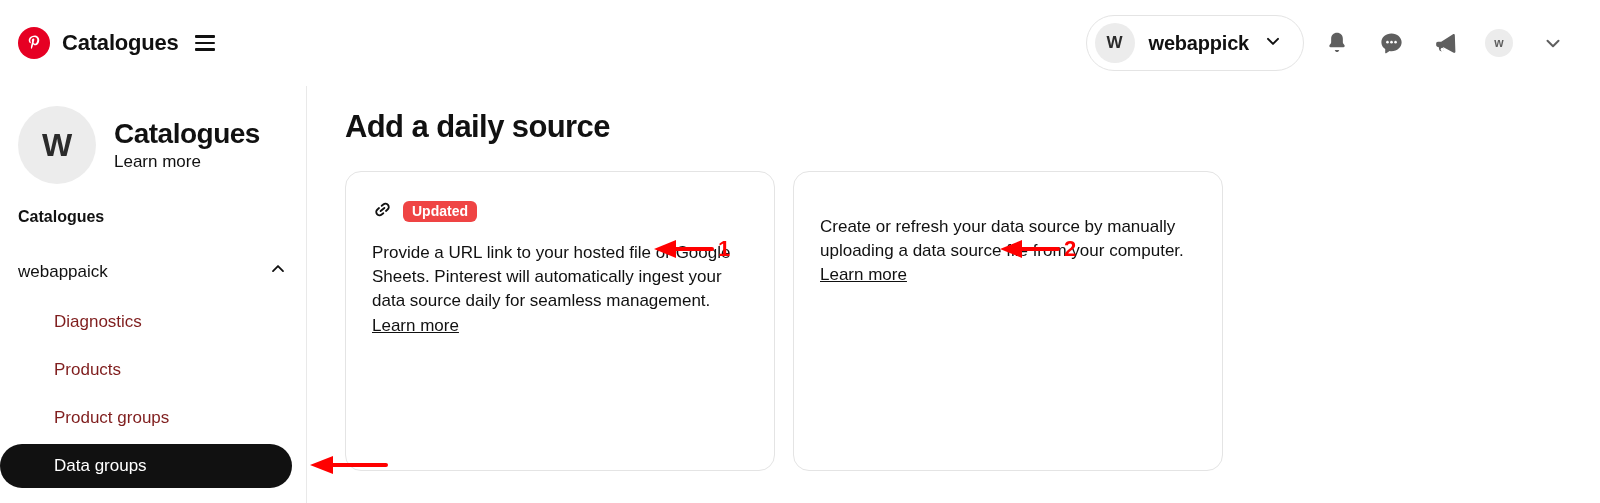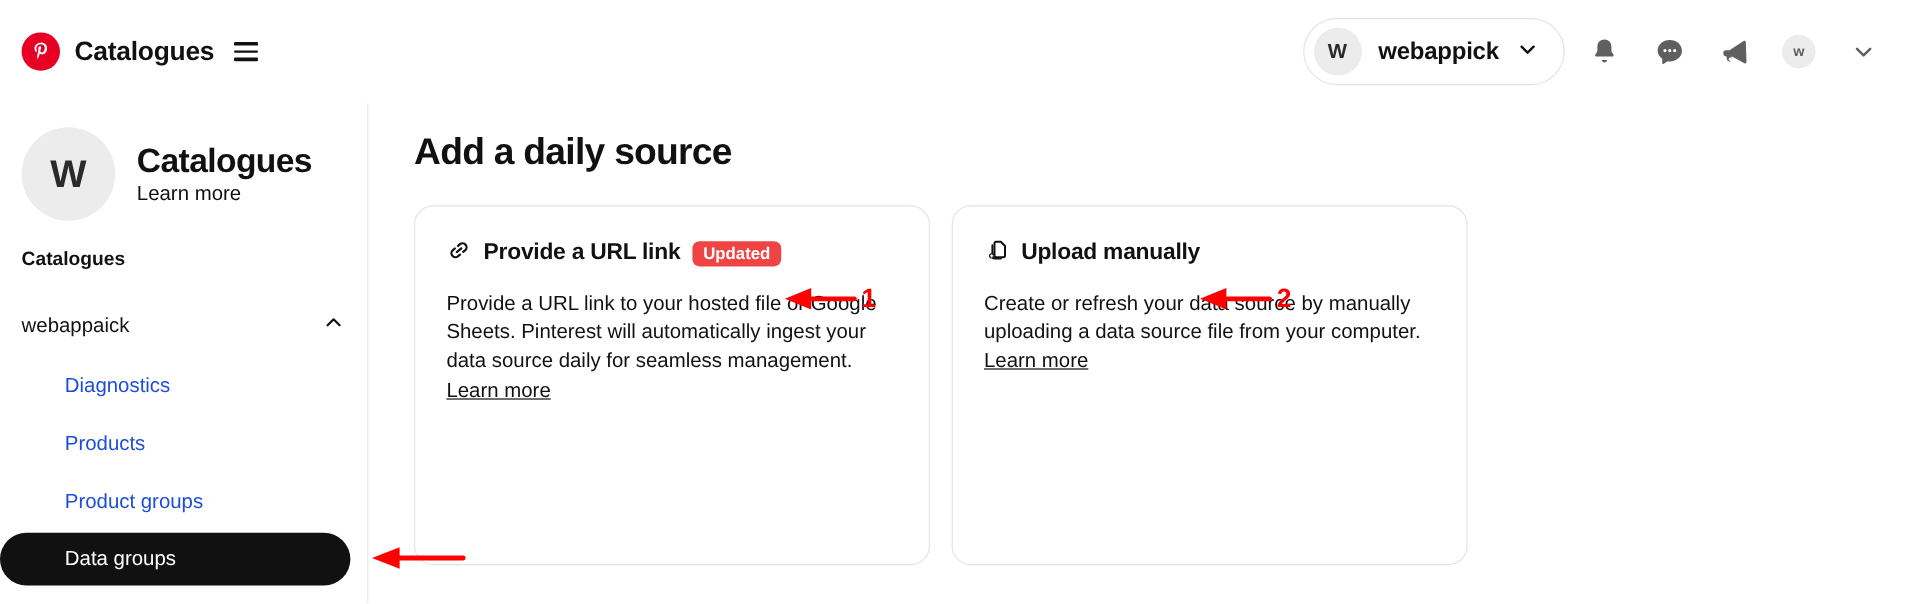--- a/index.html
+++ b/index.html
@@ -71,21 +71,21 @@
 
   .side-section { margin-top: 24px; padding: 0 18px; font-size: 16px; font-weight: 700; color: #111; }
   .side-account {
     margin-top: 33px; padding: 0 18px;
     display: flex; align-items: center; justify-content: space-between;
     font-size: 17px; color: #111; cursor: pointer;
   }
   .side-nav { margin-top: 16px; display: flex; flex-direction: column; gap: 4px; padding: 0 8px 0 0; }
   .side-item {
     height: 44px; display: flex; align-items: center;
-    padding-left: 54px; font-size: 17px; color: #1d4ed8;
+    padding-left: 54px; font-size: 17px; color: #7f1d1d;
     border-radius: 22px; cursor: pointer;
   }
   .side-item.active { background: #111111; color: #ffffff; margin-right: 6px; }
 
   
   .main { position: absolute; left: 307px; top: 86px; width: 1293px; height: 417px; padding: 22px 0 0 38px; }
   .page-title { font-size: 31px; font-weight: 700; letter-spacing: -0.6px; color: #111; line-height: 1.2; }
   .page-sub { margin-top: 14px; font-size: 17px; color: #111; line-height: 1.35; }
   .ul { text-decoration: underline; font-weight: 700; cursor: pointer; color: #111; }
   .ul-n { text-decoration: underline; cursor: pointer; color: #111; }
@@ -227,41 +227,29 @@
         <div class="card-head">
           <span>
             <svg width="21" height="21" viewBox="0 0 24 24">
               <g transform="rotate(-40 12 12)" fill="none" stroke="#111" stroke-width="2.1" stroke-linecap="round">
                 <path d="M10 8.2H7.6a3.8 3.8 0 0 0 0 7.6H10"></path>
                 <path d="M14 8.2h2.4a3.8 3.8 0 0 1 0 7.6H14"></path>
                 <path d="M9.2 12h5.6"></path>
               </g>
             </svg>
           </span>
-          <span class="card-title">Provide a URL link</span>
           <span class="badge">Updated</span>
         </div>
         <div class="card-body">
           <span>Provide a URL link to your hosted file or Google Sheets. Pinterest will automatically ingest your data source daily for seamless management.</span>
           <span class="ul-n">Learn more</span>
         </div>
       </div>
 
       <div class="card">
-        <div class="card-head">
-          <span>
-            <svg width="21" height="21" viewBox="0 0 24 24">
-              <path d="M11 4h5l4 4v9a1.6 1.6 0 0 1-1.6 1.6h-6.8A1.6 1.6 0 0 1 10 17V5.6A1.6 1.6 0 0 1 11.6 4z" fill="none" stroke="#111" stroke-width="1.9" stroke-linejoin="round"></path>
-              <path d="M8 7.4v10.2A2.4 2.4 0 0 0 10.4 20H16" fill="none" stroke="#111" stroke-width="1.9" stroke-linecap="round" stroke-linejoin="round"></path>
-              <circle cx="7.4" cy="17.4" r="2.6" fill="#111"></circle>
-              <path d="M7.4 16.2v2.4M6.2 17.4h2.4" stroke="#fff" stroke-width="1.1" stroke-linecap="round"></path>
-            </svg>
-          </span>
-          <span class="card-title">Upload manually</span>
-        </div>
         <div class="card-body">
           <span>Create or refresh your data source by manually uploading a data source file from your computer.</span>
           <span class="ul-n">Learn more</span>
         </div>
       </div>
 
     </div>
   </div>
 
   <svg class="anno" style="left:0; top:0;" width="1600" height="503" viewBox="0 0 1600 503">

